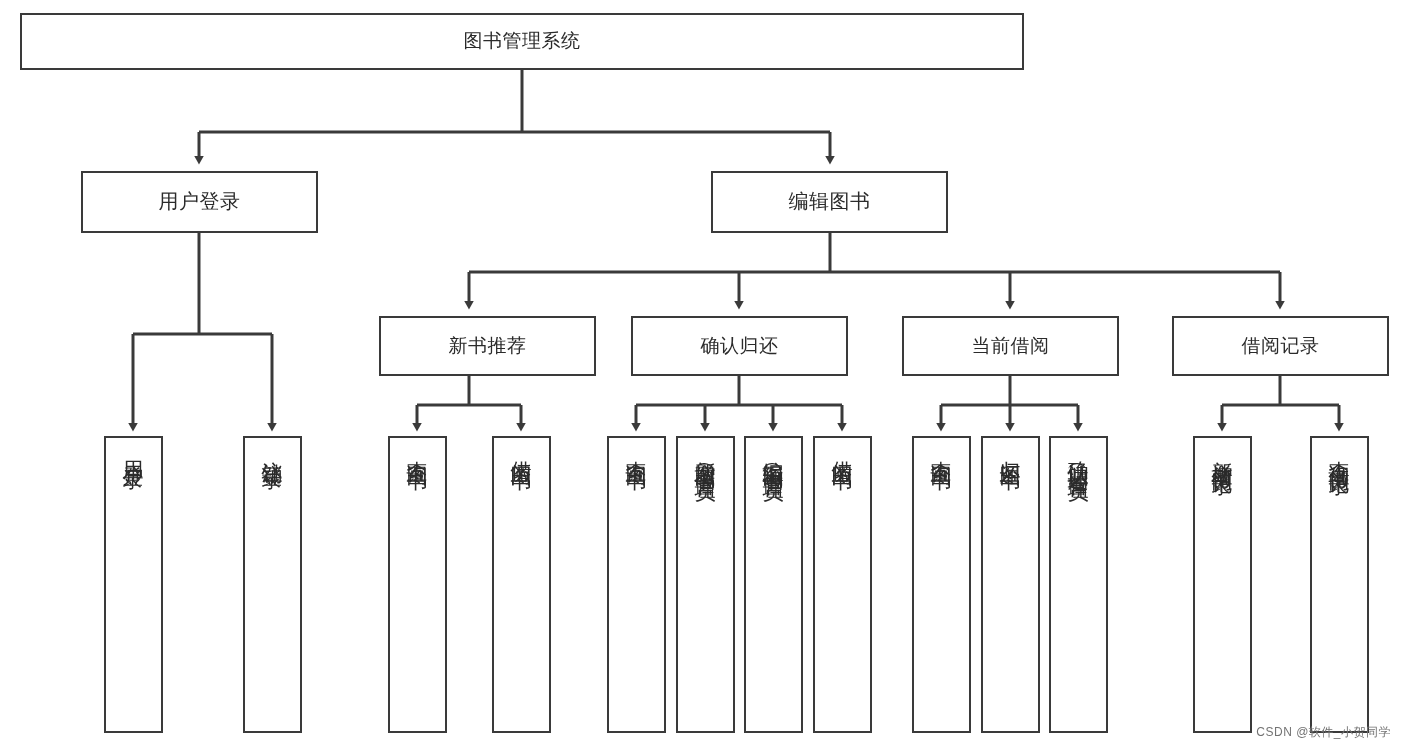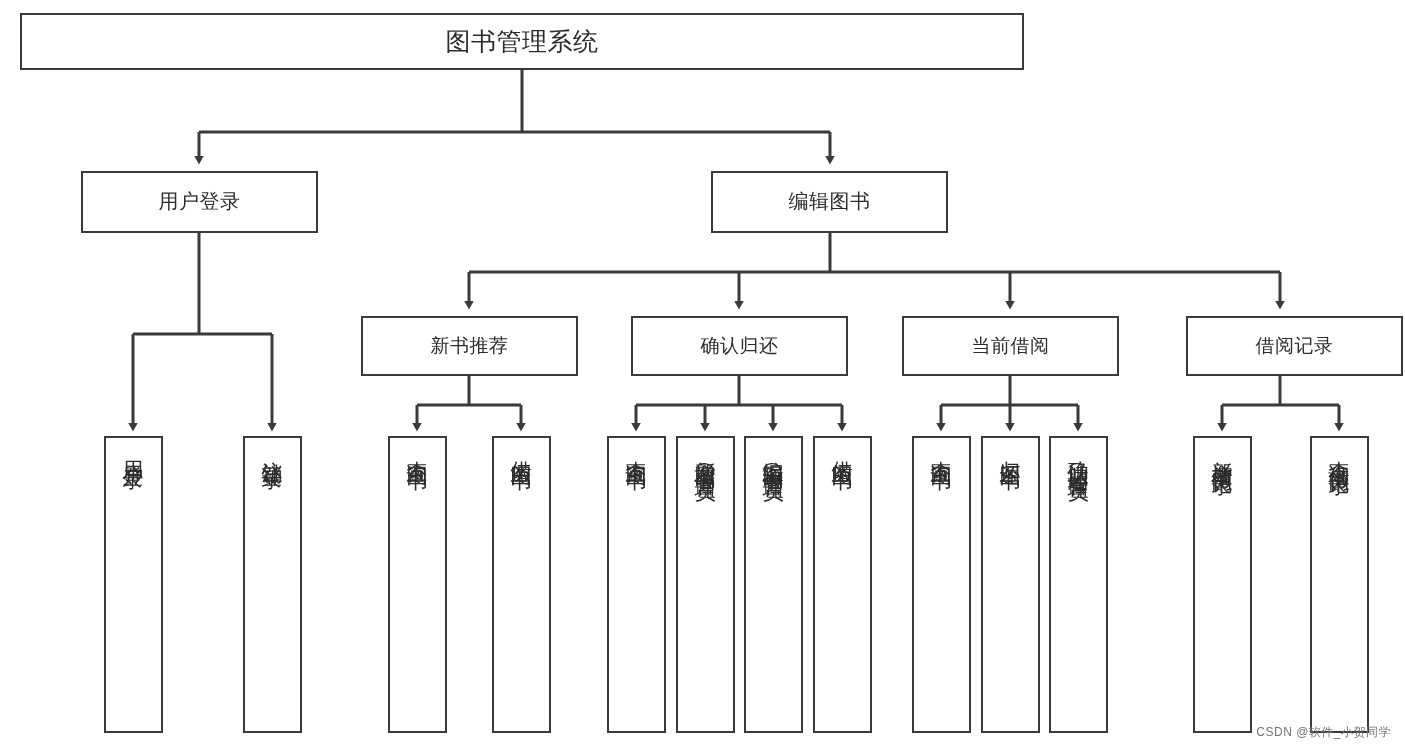--- a/index.html
+++ b/index.html
@@ -34,21 +34,21 @@
     align-items: center;
     justify-content: center;
     color: #2b2b2b;
   }
   .node-label {
     text-align: center;
     line-height: 1.18;
     letter-spacing: 0.5px;
     white-space: nowrap;
   }
-  .node.root .node-label { font-size: 25px; }
+  .node.root .node-label { font-size: 19px; }
   .node.lvl2 .node-label { font-size: 20px; }
   .node.lvl3 .node-label { font-size: 19px; }
   .node.leaf {
     align-items: flex-start;
     justify-content: center;
     padding-top: 6px;
   }
   .node.leaf .node-label {
     font-size: 21px;
     writing-mode: vertical-rl;
@@ -127,30 +127,30 @@
     <span class="node-label">图书管理系统</span>
   </div>
 
   <div class="node lvl2" style="left:81px; top:171px; width:237px; height:62px;">
     <span class="node-label">用户登录</span>
   </div>
   <div class="node lvl2" style="left:711px; top:171px; width:237px; height:62px;">
     <span class="node-label">编辑图书</span>
   </div>
 
-  <div class="node lvl3" style="left:361px; top:316px; width:217px; height:60px;justify-content:center;">
+  <div class="node lvl3" style="left:379px; top:316px; width:217px; height:60px;justify-content:center;">
     <span class="node-label">新书推荐</span>
   </div>
   <div class="node lvl3" style="left:631px; top:316px; width:217px; height:60px;">
     <span class="node-label">确认归还</span>
   </div>
   <div class="node lvl3" style="left:902px; top:316px; width:217px; height:60px;">
     <span class="node-label">当前借阅</span>
   </div>
-  <div class="node lvl3" style="left:1172px; top:316px; width:217px; height:60px;margin-left:14px;">
+  <div class="node lvl3" style="left:1172px; top:316px; width:217px; height:60px;">
     <span class="node-label">借阅记录</span>
   </div>
 
   <div class="node leaf" style="left:104px; top:436px; width:59px; height:297px;">
     <span class="node-label">用户登录</span>
   </div>
   <div class="node leaf" style="left:243px; top:436px; width:59px; height:297px;">
     <span class="node-label">注销登录</span>
   </div>
 

